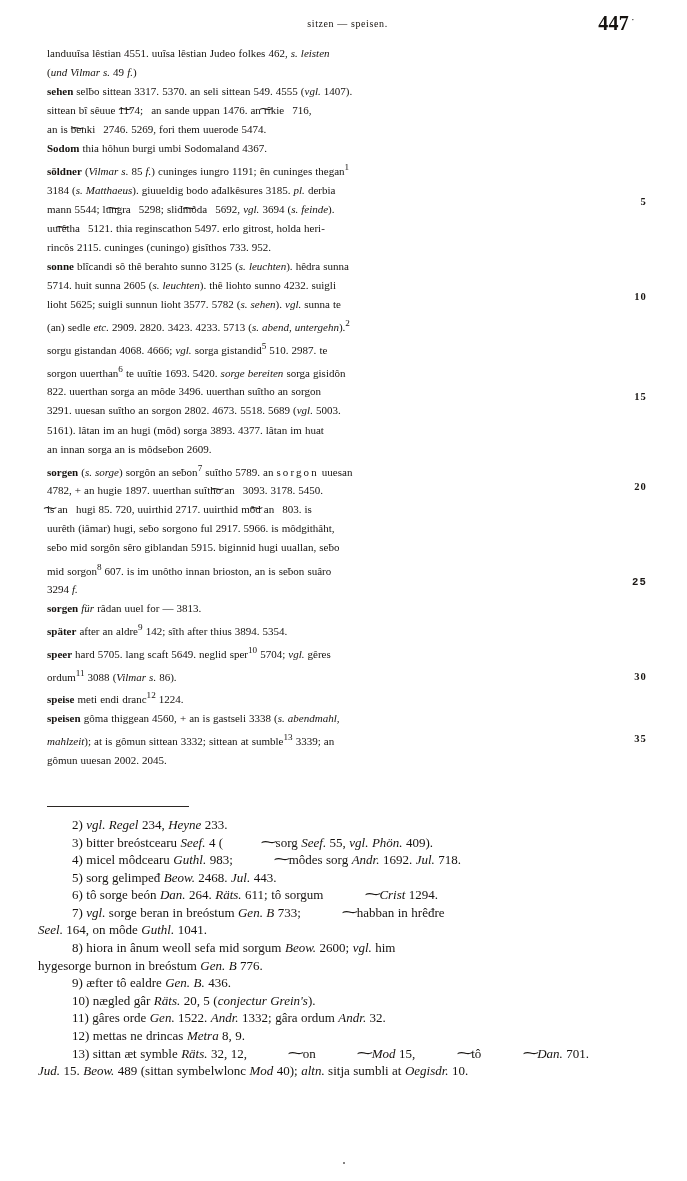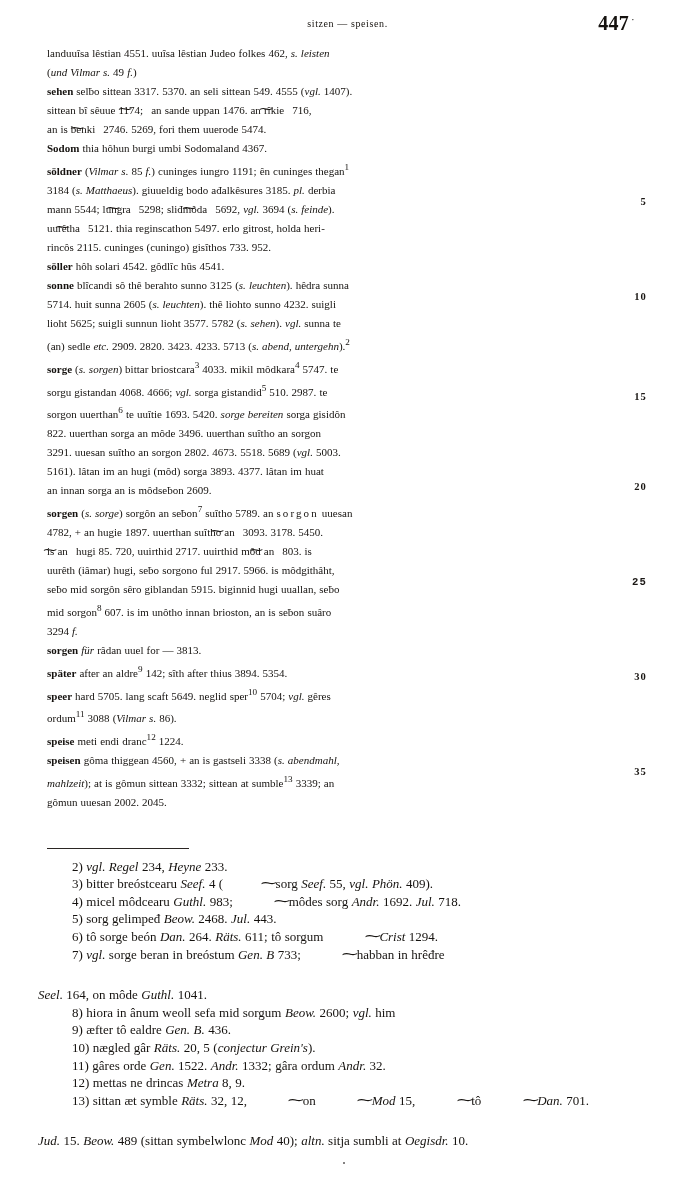--- a/index.html
+++ b/index.html
@@ -117,21 +117,21 @@
     line-height: 17.6px;
   }
   .fnote {
     margin: 0;
     padding-left: 0;
     text-indent: 34px;
     text-align: justify;
     word-spacing: 0.2px;
   }
   .fnote.last { text-align: left; }
-  .fnote.noindent { text-indent: 0; margin-top: 23px; }
+  .fnote.noindent { text-indent: 0; }
 
   .spacer-bottom { height: 22px; }
   .floatdot {
     position: absolute;
     width: 2px; height: 2px;
     background: #262220;
     border-radius: 50%;
     opacity: .75;
   }
 </style>
@@ -151,26 +151,24 @@
         <div class="entry cont">(<i>und Vilmar s.</i> 49 <i>f.</i>)</div>
         <div class="entry hang"><b>sehen</b> selƀo sittean 3317. 5370.  an seli sittean 549. 4555 (<i>vgl.</i> 1407).</div>
         <div class="entry cont">sittean bî sêuue 1174; <span class="tilde">⁓</span> an sande uppan 1476.  an rîkie <span class="tilde">⁓</span> 716,</div>
         <div class="entry cont">an is benki <span class="tilde">⁓</span> 2746. 5269, fori them uuerode 5474.</div>
         <div class="entry hang"><b>Sodom</b> thia hôhun burgi umbi Sodomaland 4367.</div>
         <div class="entry hang"><b>söldner</b> (<i>Vilmar s.</i> 85 <i>f.</i>) cuninges iungro 1191; ên cuninges thegan<sup>1</sup></div>
         <div class="entry cont">3184 (<i>s. Matthaeus</i>).  giuueldig bodo ađalkêsures 3185.  <i>pl.</i> derbia</div>
         <div class="entry cont">mann 5544; lungra <span class="tilde">⁓</span> 5298; sliđmôda <span class="tilde">⁓</span> 5692, <i>vgl.</i> 3694 (<i>s. feinde</i>).</div>
         <div class="entry cont">uurêtha <span class="tilde">⁓</span> 5121.  thia reginscathon 5497.  erlo gitrost, holda heri-</div>
         <div class="entry cont">rincôs 2115.  cuninges (cuningo) gisîthos 733. 952.</div>
-        <div class="entry hang"><b>söller</b> hôh solari 4542.  gôdlîc hûs 4541.</div>
         <div class="entry hang"><b>sonne</b> blîcandi sô thê berahto sunno 3125 (<i>s. leuchten</i>).  hêdra sunna</div>
         <div class="entry cont">5714.  huit sunna 2605 (<i>s. leuchten</i>).  thê liohto sunno 4232.  suigli</div>
         <div class="entry cont">lioht 5625; suigli sunnun lioht 3577. 5782 (<i>s. sehen</i>).  <i>vgl.</i> sunna te</div>
         <div class="entry cont">(an) sedle <i>etc.</i> 2909. 2820. 3423. 4233. 5713 (<i>s. abend, untergehn</i>).<sup>2</sup></div>
-        <div class="entry hang"><b>sorge</b> (<i>s. sorgen</i>) bittar briostcara<sup>3</sup> 4033.  mikil môdkara<sup>4</sup> 5747.  te</div>
         <div class="entry cont">sorgu gistandan 4068. 4666; <i>vgl.</i> sorga gistandid<sup>5</sup> 510. 2987.  te</div>
         <div class="entry cont">sorgon uuerthan<sup>6</sup> te uuîtie 1693. 5420.  <i>sorge bereiten</i> sorga gisidôn</div>
         <div class="entry cont">822.  uuerthan sorga an môde 3496.  uuerthan suîtho an sorgon</div>
         <div class="entry cont">3291.  uuesan suîtho an sorgon 2802. 4673. 5518. 5689 (<i>vgl.</i> 5003.</div>
         <div class="entry cont">5161).  lâtan im an hugi (môd) sorga 3893. 4377.  lâtan im huat</div>
         <div class="entry cont">an innan sorga an is môdseƀon 2609.</div>
         <div class="entry hang"><b>sorgen</b> (<i>s. sorge</i>) sorgôn an seƀon<sup>7</sup> suîtho 5789.  an <span class="sp">sorgon</span> uuesan</div>
         <div class="entry cont">4782, + an hugie 1897.  uuerthan suîtho an <span class="tilde">⁓</span> 3093. 3178. 5450.</div>
         <div class="entry cont">is an <span class="tilde">⁓</span> hugi 85. 720, uuirthid 2717.  uuirthid môd an <span class="tilde">⁓</span> 803.  is</div>
         <div class="entry cont">uurêth (iâmar) hugi, seƀo sorgono ful 2917. 5966.  is môdgithâht,</div>
@@ -186,35 +184,36 @@
         <div class="entry cont"><i>mahlzeit</i>); at is gômun sittean 3332; sittean at sumble<sup>13</sup> 3339;  an</div>
         <div class="entry cont">gômun uuesan 2002. 2045.</div>
       </div>
     <div class="linenos" id="linenos-root">
         <div class="lineno" style="top: 152px;">5</div>
         <div class="lineno" style="top: 247px;">10</div>
         <div class="lineno" style="top: 347px;">15</div>
         <div class="lineno" style="top: 437px;">20</div>
         <div class="lineno" style="top: 532px; font-family: Liberation Mono, monospace;">25</div>
         <div class="lineno" style="top: 627px;">30</div>
-        <div class="lineno" style="top: 722px;">35</div>
+        <div class="lineno" style="top: 689px;">35</div>
       </div>
   </div>
 
   <div class="fn-rule"></div>
 
   <div class="footnotes" id="footnotes-root">
       <div class="fnote last">2) <i>vgl. Regel</i> 234,  <i>Heyne</i> 233.</div>
       <div class="fnote last">3) bitter breóstcearu <i>Seef.</i> 4 (<span class="tilde">⁓</span> sorg <i>Seef.</i> 55, <i>vgl. Phön.</i> 409).</div>
       <div class="fnote last">4) micel môdcearu <i>Guthl.</i> 983; <span class="tilde">⁓</span> môdes sorg <i>Andr.</i> 1692. <i>Jul.</i> 718.</div>
       <div class="fnote last">5) sorg gelimpeđ <i>Beow.</i> 2468.  <i>Jul.</i> 443.</div>
       <div class="fnote last">6) tô sorge beón <i>Dan.</i> 264. <i>Räts.</i> 611; tô sorgum <span class="tilde">⁓</span> <i>Crist</i> 1294.</div>
       <div class="fnote">7) <i>vgl.</i> sorge beran in breóstum <i>Gen. B</i> 733;  <span class="tilde">⁓</span> habban in hrêđre</div>
       <div class="fnote noindent last"><i>Seel.</i> 164, on môde <i>Guthl.</i> 1041.</div>
       <div class="fnote">8) hiora in ânum weoll sefa mid sorgum <i>Beow.</i> 2600; <i>vgl.</i> him</div>
+      <div class="fnote noindent last">hygesorge burnon in breóstum <i>Gen. B</i> 776.</div>
       <div class="fnote last">9) æfter tô ealdre <i>Gen. B.</i> 436.</div>
       <div class="fnote last">10) nægled gâr <i>Räts.</i> 20, 5 (<i>conjectur Grein's</i>).</div>
       <div class="fnote last">11) gâres orde <i>Gen.</i> 1522. <i>Andr.</i> 1332; gâra ordum  <i>Andr.</i> 32.</div>
       <div class="fnote last">12) mettas ne drincas <i>Metra</i> 8, 9.</div>
       <div class="fnote">13) sittan æt symble <i>Räts.</i> 32, 12, <span class="tilde">⁓</span> on <span class="tilde">⁓</span> <i>Mod</i> 15, <span class="tilde">⁓</span> tô <span class="tilde">⁓</span> <i>Dan.</i> 701.</div>
       <div class="fnote noindent last"><i>Jud.</i> 15. <i>Beow.</i> 489 (sittan symbelwlonc <i>Mod</i> 40); <i>altn.</i> sitja sumbli at <i>Oegisdr.</i> 10.</div>
     </div>
 
   <div class="spacer-bottom"></div>
   <div class="floatdot" style="left:343px; top:1162px;"></div>

